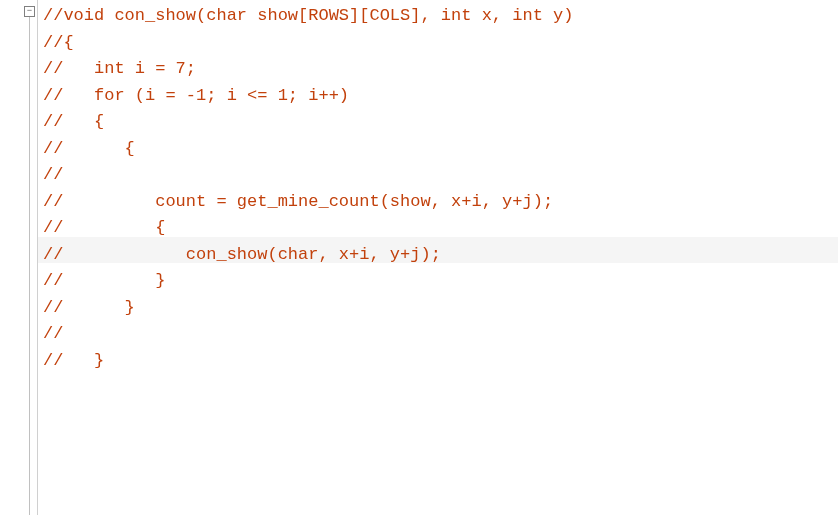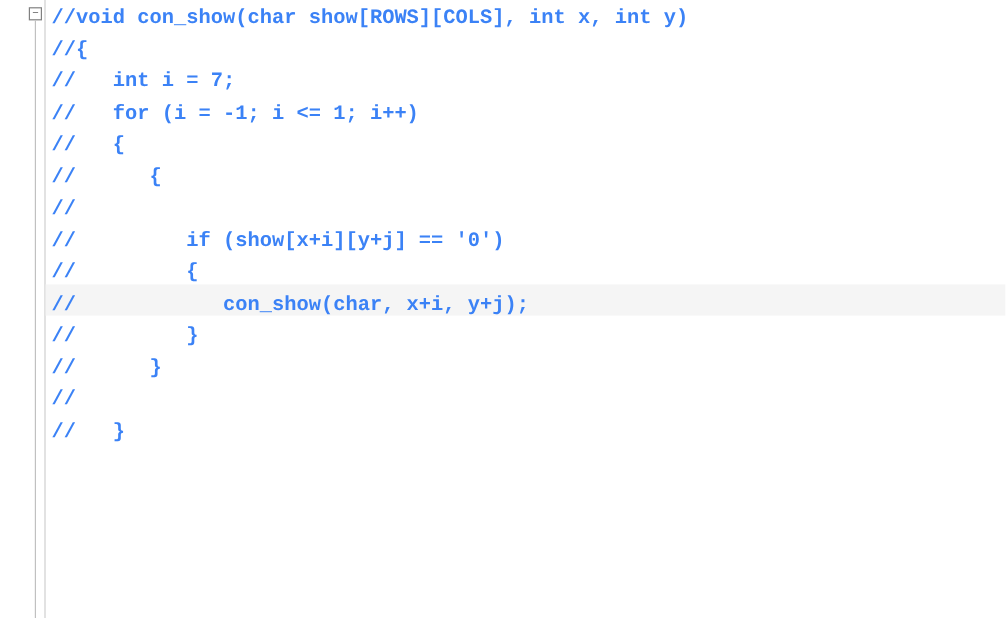--- a/index.html
+++ b/index.html
@@ -74,22 +74,21 @@
     .code-lines {
       position: relative;
       z-index: 1;
     }
     .line {
       height: 26.5px;
       line-height: 26.5px;
       white-space: pre;
     }
     .comment {
-      color: #3b82f6;
-      font-weight: bold;
+      color: #c2410c;
     }
   </style>
 </head>
 <body>
 
 <div class="editor">
   <div class="gutter">
     <div class="gutter-content">
       <div class="fold-marker">−</div>
       <div class="fold-line-wrap">
@@ -100,21 +99,21 @@
   <div class="code-area">
     <div class="highlight-line"></div>
     <div class="code-lines">
       <div class="line"><span class="comment">//void con_show(char show[ROWS][COLS], int x, int y)</span></div>
       <div class="line"><span class="comment">//{</span></div>
       <div class="line"><span class="comment">//   int i = 7;</span></div>
       <div class="line"><span class="comment">//   for (i = -1; i &lt;= 1; i++)</span></div>
       <div class="line"><span class="comment">//   {</span></div>
       <div class="line"><span class="comment">//      {</span></div>
       <div class="line"><span class="comment">//</span></div>
-      <div class="line"><span class="comment">//         if (show[x+i][y+j] == '0')</span></div>
+      <div class="line"><span class="comment">//         count = get_mine_count(show, x+i, y+j);</span></div>
       <div class="line"><span class="comment">//         {</span></div>
       <div class="line"><span class="comment">//            con_show(char, x+i, y+j);</span></div>
       <div class="line"><span class="comment">//         }</span></div>
       <div class="line"><span class="comment">//      }</span></div>
       <div class="line"><span class="comment">//</span></div>
       <div class="line"><span class="comment">//   }</span></div>
     </div>
   </div>
 </div>
 

